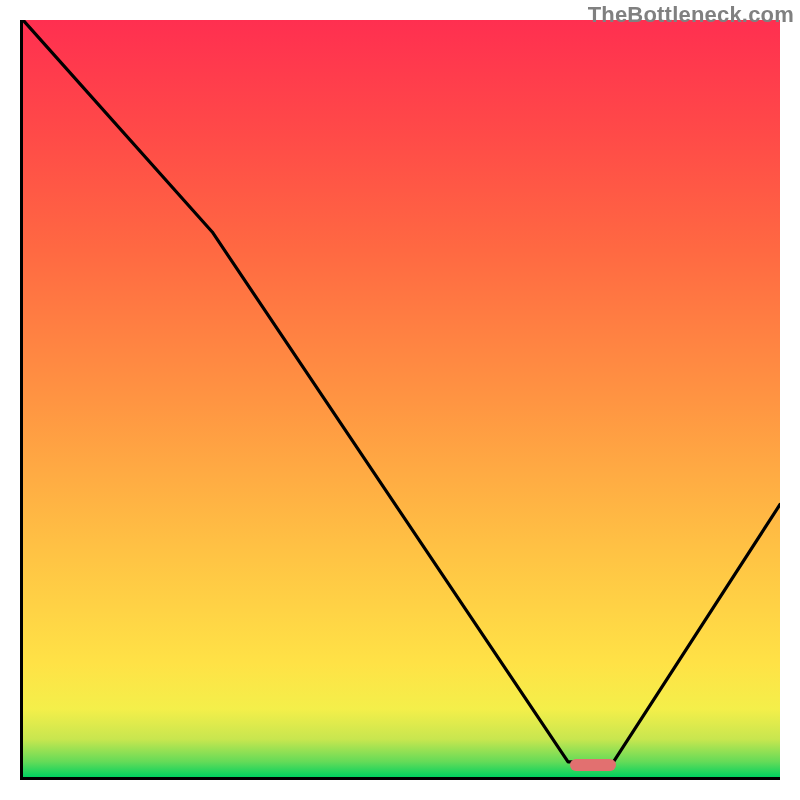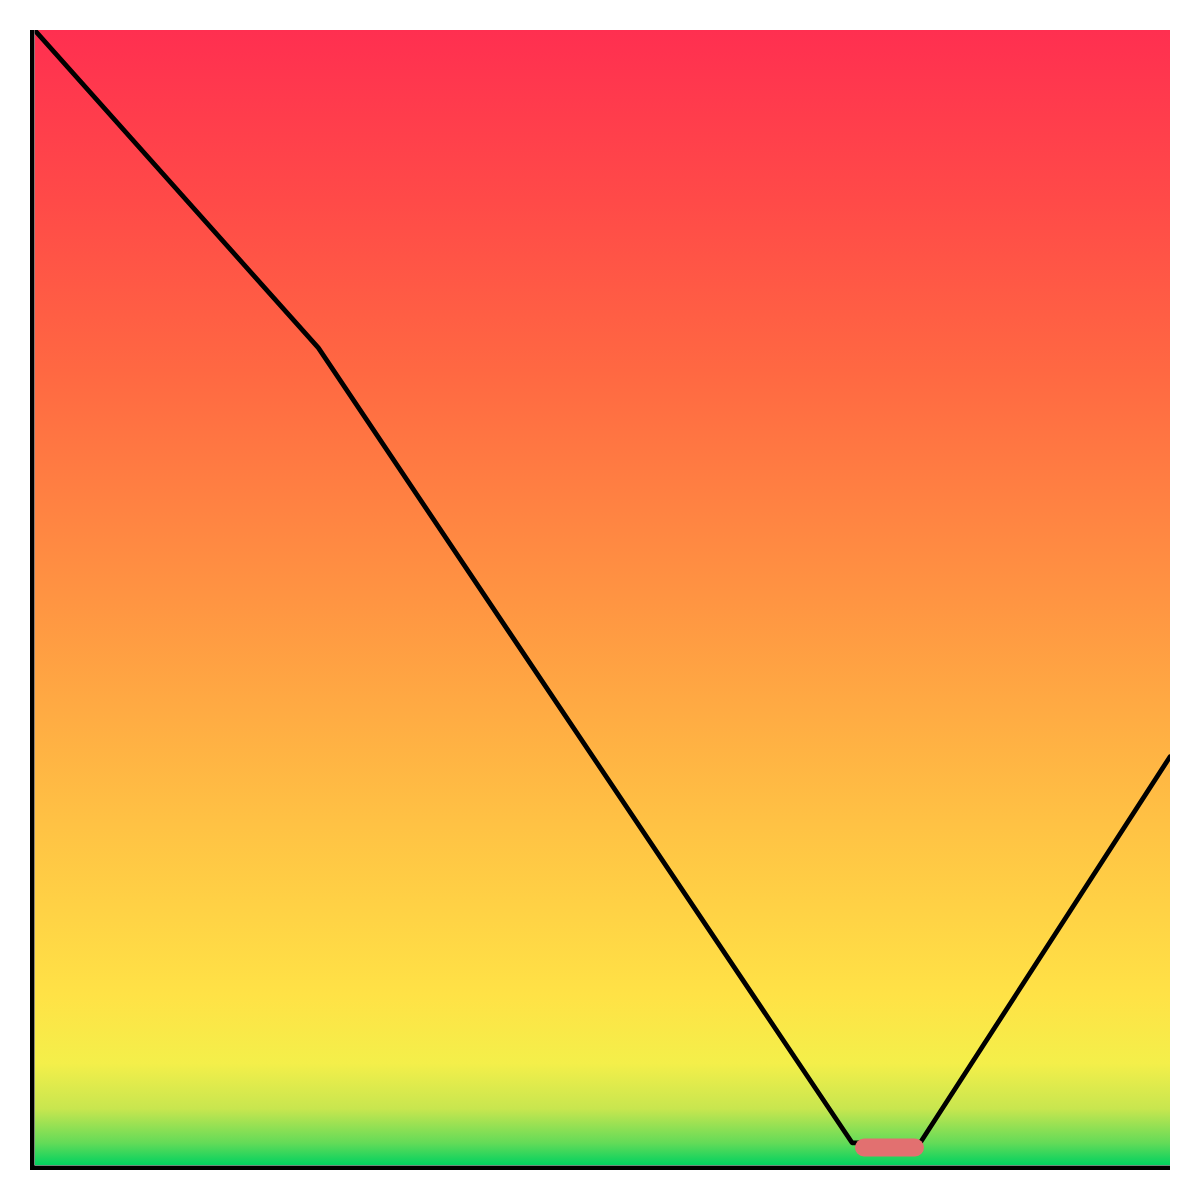--- a/index.html
+++ b/index.html
@@ -58,20 +58,21 @@
     height: 12px;
     border-radius: 6px;
     background: #e27070;
     z-index: 3;
   }
 </style>
 </head>
 <body>
 
 <div class="frame">
+  <div class="watermark">TheBottleneck.com</div>
 
   <div class="plot-area">
     <svg class="bg" viewBox="0 0 760 760" preserveAspectRatio="none">
       <defs>
         <linearGradient id="grad" x1="0" y1="1" x2="0" y2="0">
             <stop offset="0.00%" stop-color="#00d160"></stop>
             <stop offset="2.00%" stop-color="#64db58"></stop>
             <stop offset="5.00%" stop-color="#c8e64f"></stop>
             <stop offset="9.00%" stop-color="#f4ef4a"></stop>
             <stop offset="15.00%" stop-color="#ffe246"></stop>

